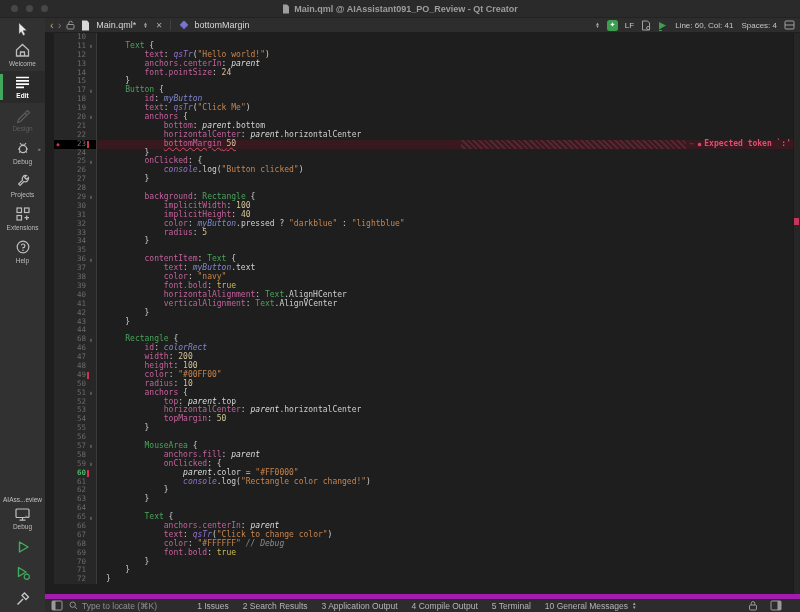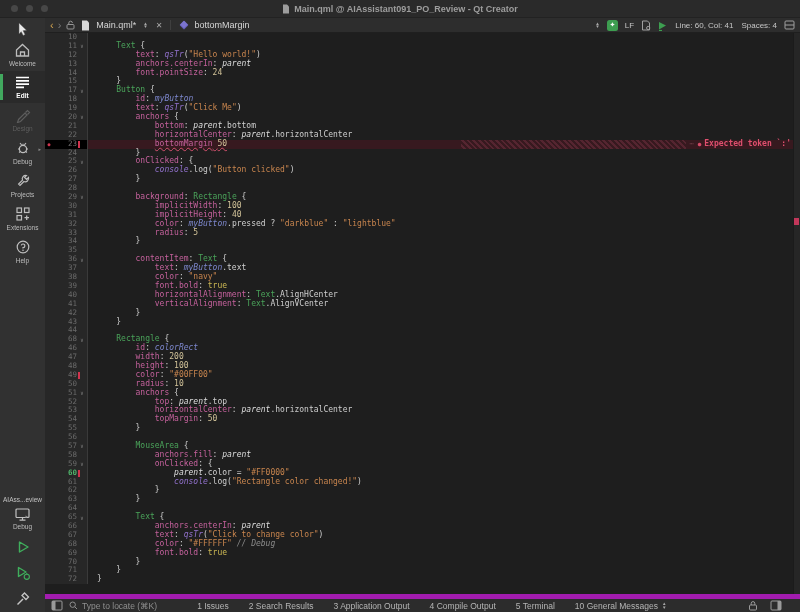--- a/index.html
+++ b/index.html
@@ -42,21 +42,21 @@
              color:#a8a8a8; margin:0 4px; }
   .closex { color:#a8a8a8; font-size:8px; margin:0 4px; }
   .vsep { width:1px; height:10px; background:#3f3f3f; margin:0 3px; }
   .diamond { width:8px; height:8px; background:#7b74cf; transform:rotate(45deg) scale(.8);
              border-radius:1px; margin:0 4px 0 6px; box-shadow:inset -1px -1px 0 #5a53a8; }
   .ai-badge { width:11px; height:11px; border-radius:2.5px; background:#3d9e50; color:#fff;
               font-size:7px; display:flex; align-items:center; justify-content:center; }
   .tb-right { margin-left:auto; display:flex; align-items:center; }
   .tb-small { font-size:8px; color:#c6c6c6; margin:0 4px; white-space:nowrap; }
   .editor { flex:1; position:relative; background:#1e1e1e; overflow:hidden; }
-  .lines { position:absolute; top:0; left:0; right:7px; }
+  .lines { position:absolute; top:0; left:9px; right:7px; }
   .ln { display:flex; height:8.9px; }
   .gut { width:43px; flex-shrink:0; display:flex; align-items:center; position:relative;
          background:#272727; border-right:1px solid #3a3a3a;
          font-family:"DejaVu Sans Mono", monospace; }
   .gdot { width:8px; text-align:center; font-size:5px; color:#d0344e; }
   .gnum { flex:1; text-align:right; font-size:7.5px; color:#6b6b6b; line-height:8.9px; }
   .gfold { width:10px; text-align:center; font-size:5.5px; color:#7d7d7d; }
   .ln.gnum-green .gnum { color:#4fb56b; font-weight:bold; }
   .mbar { display:none; }
   .ln.has-m .mbar { display:block; position:absolute; left:33px; top:1px; width:1.5px;
@@ -85,21 +85,21 @@
   .anntext { color:#e04f6e; font-size:8px; font-weight:bold;
              font-family:"DejaVu Sans Mono", monospace; margin-right:2px; }
   .scrollbar { position:absolute; right:0; top:0; bottom:0; width:7px; background:#262626;
                border-left:1px solid #1b1b1b; }
   .sb-marker { position:absolute; right:1px; top:185px; width:5px; height:7px;
                background:#c2375a; }
   .statusbar { height:18px; background:#2c2c2c; border-top:5px solid #a21caf;
                display:flex; align-items:center; padding:0 18px 0 6px; }
   .locator { display:flex; align-items:center; gap:4px; color:#8f8f8f; font-size:8.5px;
              margin-left:6px; }
-  .panes { display:flex; gap:20px; margin-left:40px; }
+  .panes { display:flex; gap:14px; margin-left:40px; }
   .pane-btn { color:#b5b5b5; font-size:8.5px; white-space:nowrap; }
   .sb-right { margin-left:auto; display:flex; align-items:center; gap:12px; }
   svg { display:block; }
 </style>
 </head>
 <body>
 
 <div class="titlebar">
   <div class="lights">
     <div class="light"></div>

